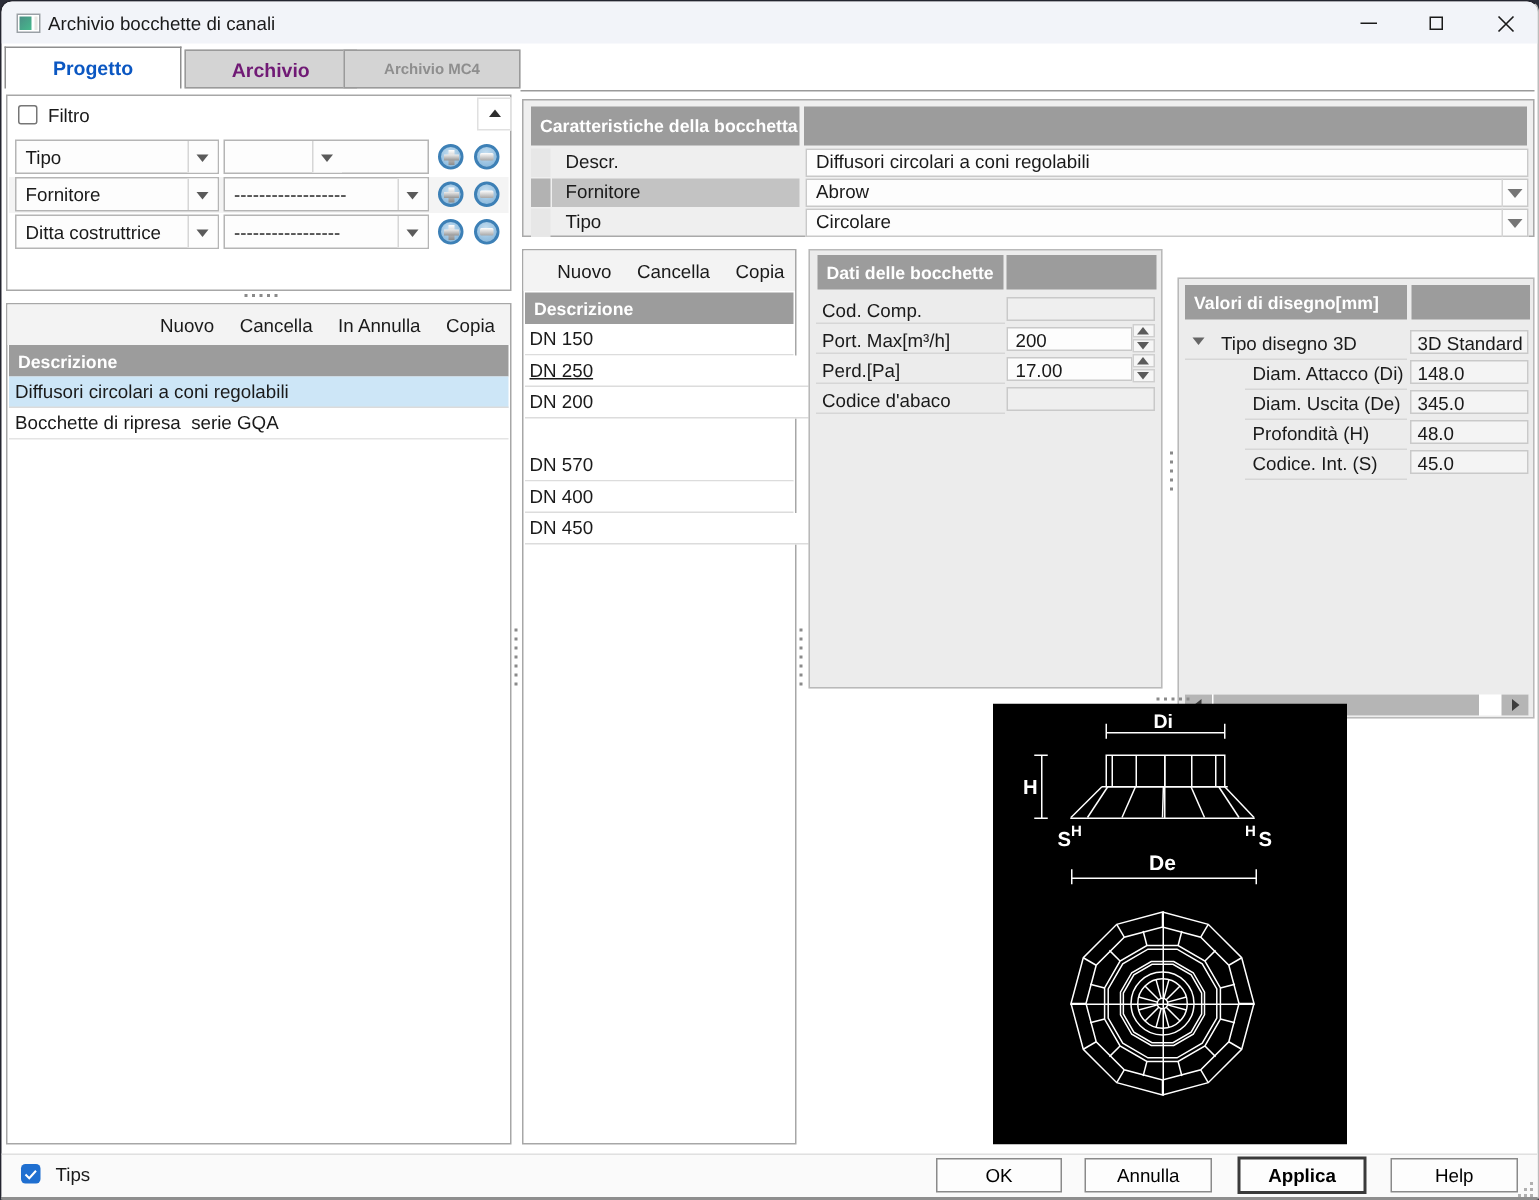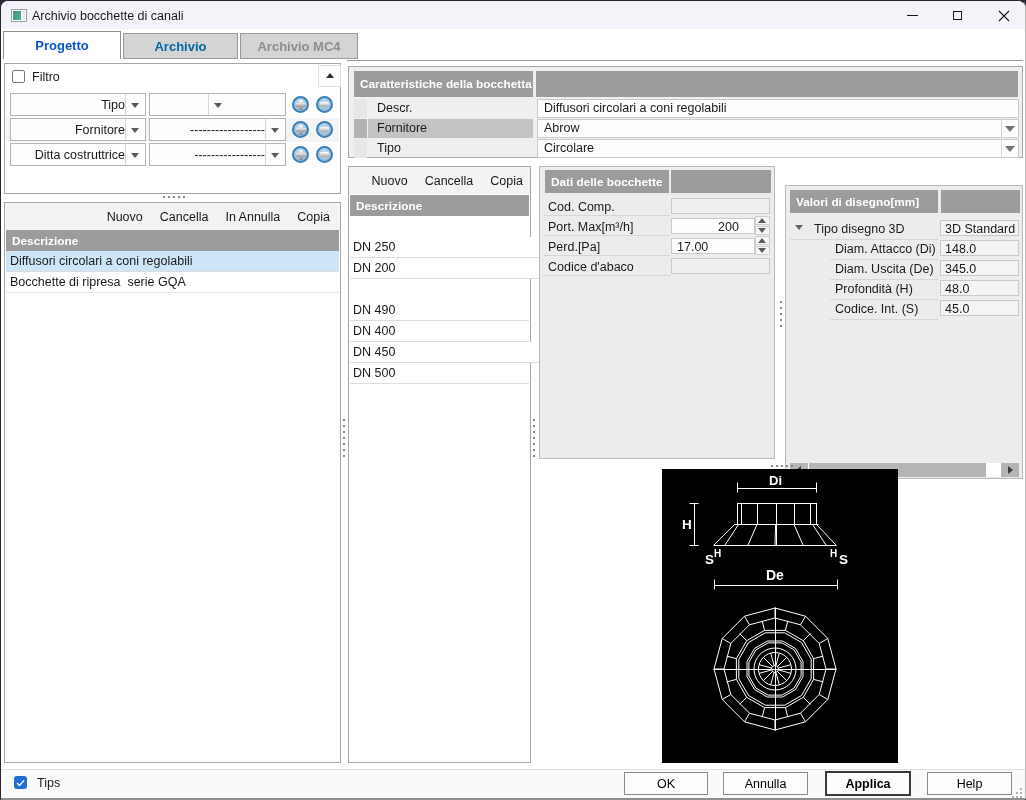--- a/index.html
+++ b/index.html
@@ -49,25 +49,25 @@
   <div class="abs txt" style="left:31px;top:8px;font-size:12.5px;">Archivio bocchette di canali</div>
   <div class="abs" style="left:906px;top:14px;width:11px;height:1px;background:#1a1a1a;"></div>
   <div class="abs" style="left:952px;top:10px;width:9px;height:9px;border:1px solid #1a1a1a;"></div>
   <svg class="abs" style="left:997px;top:9px;" width="12" height="12">
     <path d="M1 1 L11 11 M11 1 L1 11" stroke="#1a1a1a" stroke-width="1.1"></path>
   </svg>
 
   <div class="abs" style="left:2px;top:30px;width:118px;height:28px;background:#fff;border:1px solid #8f8f8f;border-bottom:none;
        display:flex;align-items:center;justify-content:center;font-size:13px;font-weight:bold;color:#0b57c2;">Progetto</div>
   <div class="abs" style="left:122px;top:32px;width:115px;height:26px;background:#d4d4d4;border:1px solid #9a9a9a;
-       display:flex;align-items:center;justify-content:center;font-size:13px;font-weight:bold;color:#0369a1;">Archivio</div>
-  <div class="abs" style="left:239px;top:32px;width:118px;height:26px;background:#d4d4d4;border:1px solid #9a9a9a;
-       display:flex;align-items:center;justify-content:center;font-size:13px;font-weight:bold;color:#8e8e8e;">Archivio MC4</div>
-
-  <div class="abs panelborder" style="left:3px;top:62px;width:337px;height:131px;background:#fff;text-align:right;">
+       display:flex;align-items:center;justify-content:center;font-size:13px;font-weight:bold;color:#701a75;">Archivio</div>
+  <div class="abs" style="left:228px;top:32px;width:118px;height:26px;background:#d4d4d4;border:1px solid #9a9a9a;
+       display:flex;align-items:center;justify-content:center;font-size:10px;font-weight:bold;color:#8e8e8e;">Archivio MC4</div>
+
+  <div class="abs panelborder" style="left:3px;top:62px;width:337px;height:131px;background:#fff;">
     <div class="abs" style="left:7px;top:6px;width:13px;height:13px;border:1px solid #767676;background:#fff;border-radius:2px;"></div>
     <div class="abs txt" style="left:27px;top:6px;">Filtro</div>
     <div class="abs" style="left:313px;top:1px;width:23px;height:22px;background:#fff;border:1px solid #e0e0e0;
          display:flex;align-items:center;justify-content:center;">
       <div style="border:4px solid transparent;border-bottom:5px solid #2e2e2e;margin-top:-5px;"></div>
     </div>
 
     <div class="abs" style="left:1px;top:54px;width:333px;height:24px;background:#f4f4f4;"></div>
     <div class="combo abs" style="left:5px;top:29px;width:136px;">
         <span class="cl">Tipo</span>
@@ -117,26 +117,26 @@
   </div>
 
   <div class="abs panelborder" style="left:347px;top:165px;width:183px;height:597px;background:#fff;">
     <div class="abs" style="left:0;top:0;width:181px;height:27px;background:#f3f3f3;display:flex;align-items:center;
          justify-content:flex-end;gap:17px;padding-right:7px;font-size:12.5px;color:#1a1a1a;">
       <span>Nuovo</span>
         <span>Cancella</span>
         <span>Copia</span>
     </div>
     <div class="hdr abs" style="left:1px;top:28px;width:179px;height:21px;">Descrizione</div>
-    <div class="listrow" style="top:70px;width:196px;">DN 250</div>
+    <div class="listrow" style="top:49px;width:179px;">DN 150</div>
+    <div class="listrow" style="top:70px;width:196px;text-decoration:underline;">DN 250</div>
     <div class="listrow" style="top:91px;width:216px;">DN 200</div>
-    <div class="listrow" style="top:133px;width:179px;">DN 490</div>
+    <div class="listrow" style="top:133px;width:179px;">DN 570</div>
     <div class="listrow" style="top:154px;width:179px;">DN 400</div>
     <div class="listrow" style="top:175px;width:208px;">DN 450</div>
-    <div class="listrow" style="top:196px;width:179px;">DN 500</div>
   </div>
 
   <div class="abs" style="left:346px;top:59px;width:676px;height:1px;background:#9a9a9a;"></div>
 
   <div class="abs" style="left:347px;top:65px;width:675px;height:92px;background:#efefef;border:1px solid #a9a9a9;">
     <div class="hdr abs" style="left:5px;top:4px;width:179px;height:26px;">Caratteristiche della bocchetta</div>
     <div class="hdr abs" style="left:187px;top:4px;width:482px;height:26px;"></div>
 
     <div class="abs" style="left:5px;top:32px;width:13px;height:19px;background:#e7e7e7;"></div>
     <div class="abs" style="left:5px;top:52px;width:13px;height:19px;background:#b2b2b2;"></div>
@@ -161,21 +161,21 @@
 
   <div class="abs" style="left:538px;top:165px;width:236px;height:293px;background:#ececec;border:1px solid #b9b9b9;">
     <div class="hdr abs" style="left:5px;top:3px;width:124px;height:23px;">Dati delle bocchette</div>
     <div class="hdr abs" style="left:131px;top:3px;width:100px;height:23px;"></div>
     <div class="abs txt" style="left:8px;top:33px;">Cod. Comp.</div>
     <div class="abs" style="left:4px;top:48px;width:126px;height:1px;background:#d6d6d6;"></div>
     <div class="inp abs" style="left:131px;top:31px;width:99px;height:16px;background:#efefef;"></div>
     <div class="abs txt" style="left:8px;top:53px;">Port. Max[m³/h]</div>
     <div class="abs" style="left:4px;top:68px;width:126px;height:1px;background:#d6d6d6;"></div>
     <div class="inp abs" style="left:131px;top:51px;width:84px;height:16px;"></div>
-    <div class="abs txt" style="left:137px;top:53px;margin-left:41px;">200</div>
+    <div class="abs txt" style="left:137px;top:53px;">200</div>
     <div class="spinbtn up abs" style="left:215px;top:49px;"></div>
     <div class="spinbtn dn abs" style="left:215px;top:59px;"></div>
     <div class="abs txt" style="left:8px;top:73px;">Perd.[Pa]</div>
     <div class="abs" style="left:4px;top:88px;width:126px;height:1px;background:#d6d6d6;"></div>
     <div class="inp abs" style="left:131px;top:71px;width:84px;height:16px;"></div>
     <div class="abs txt" style="left:137px;top:73px;">17.00</div>
     <div class="spinbtn up abs" style="left:215px;top:69px;"></div>
     <div class="spinbtn dn abs" style="left:215px;top:79px;"></div>
     <div class="abs txt" style="left:8px;top:93px;">Codice d'abaco</div>
     <div class="abs" style="left:4px;top:108px;width:126px;height:1px;background:#d6d6d6;"></div>

